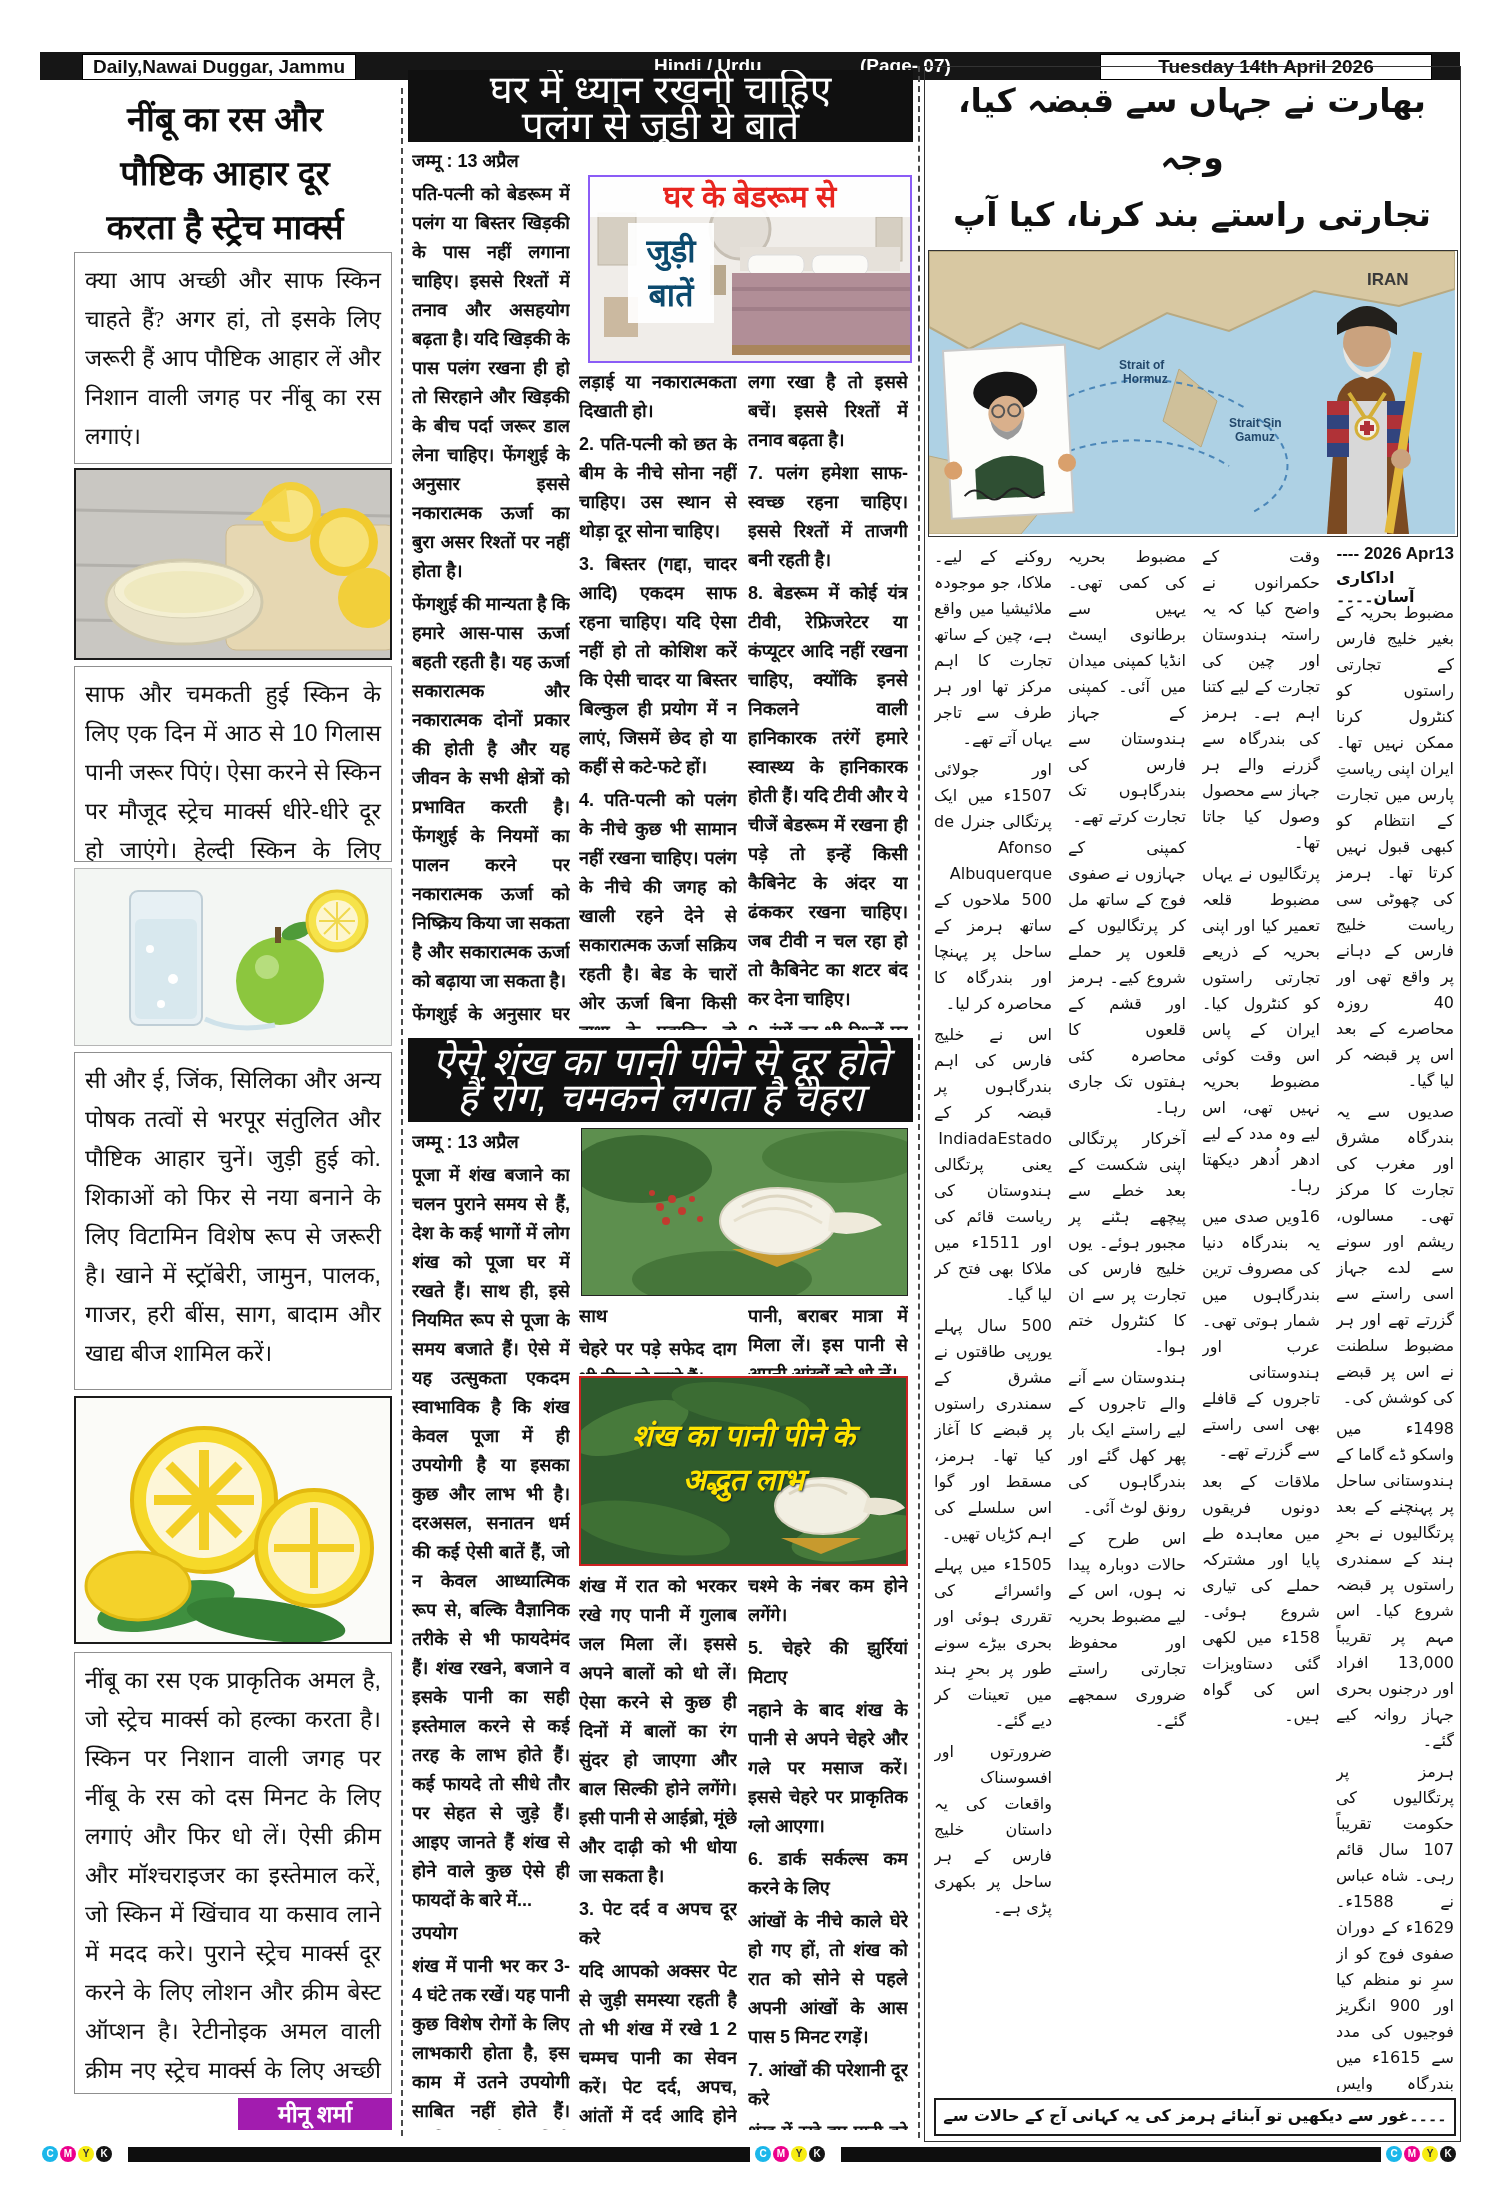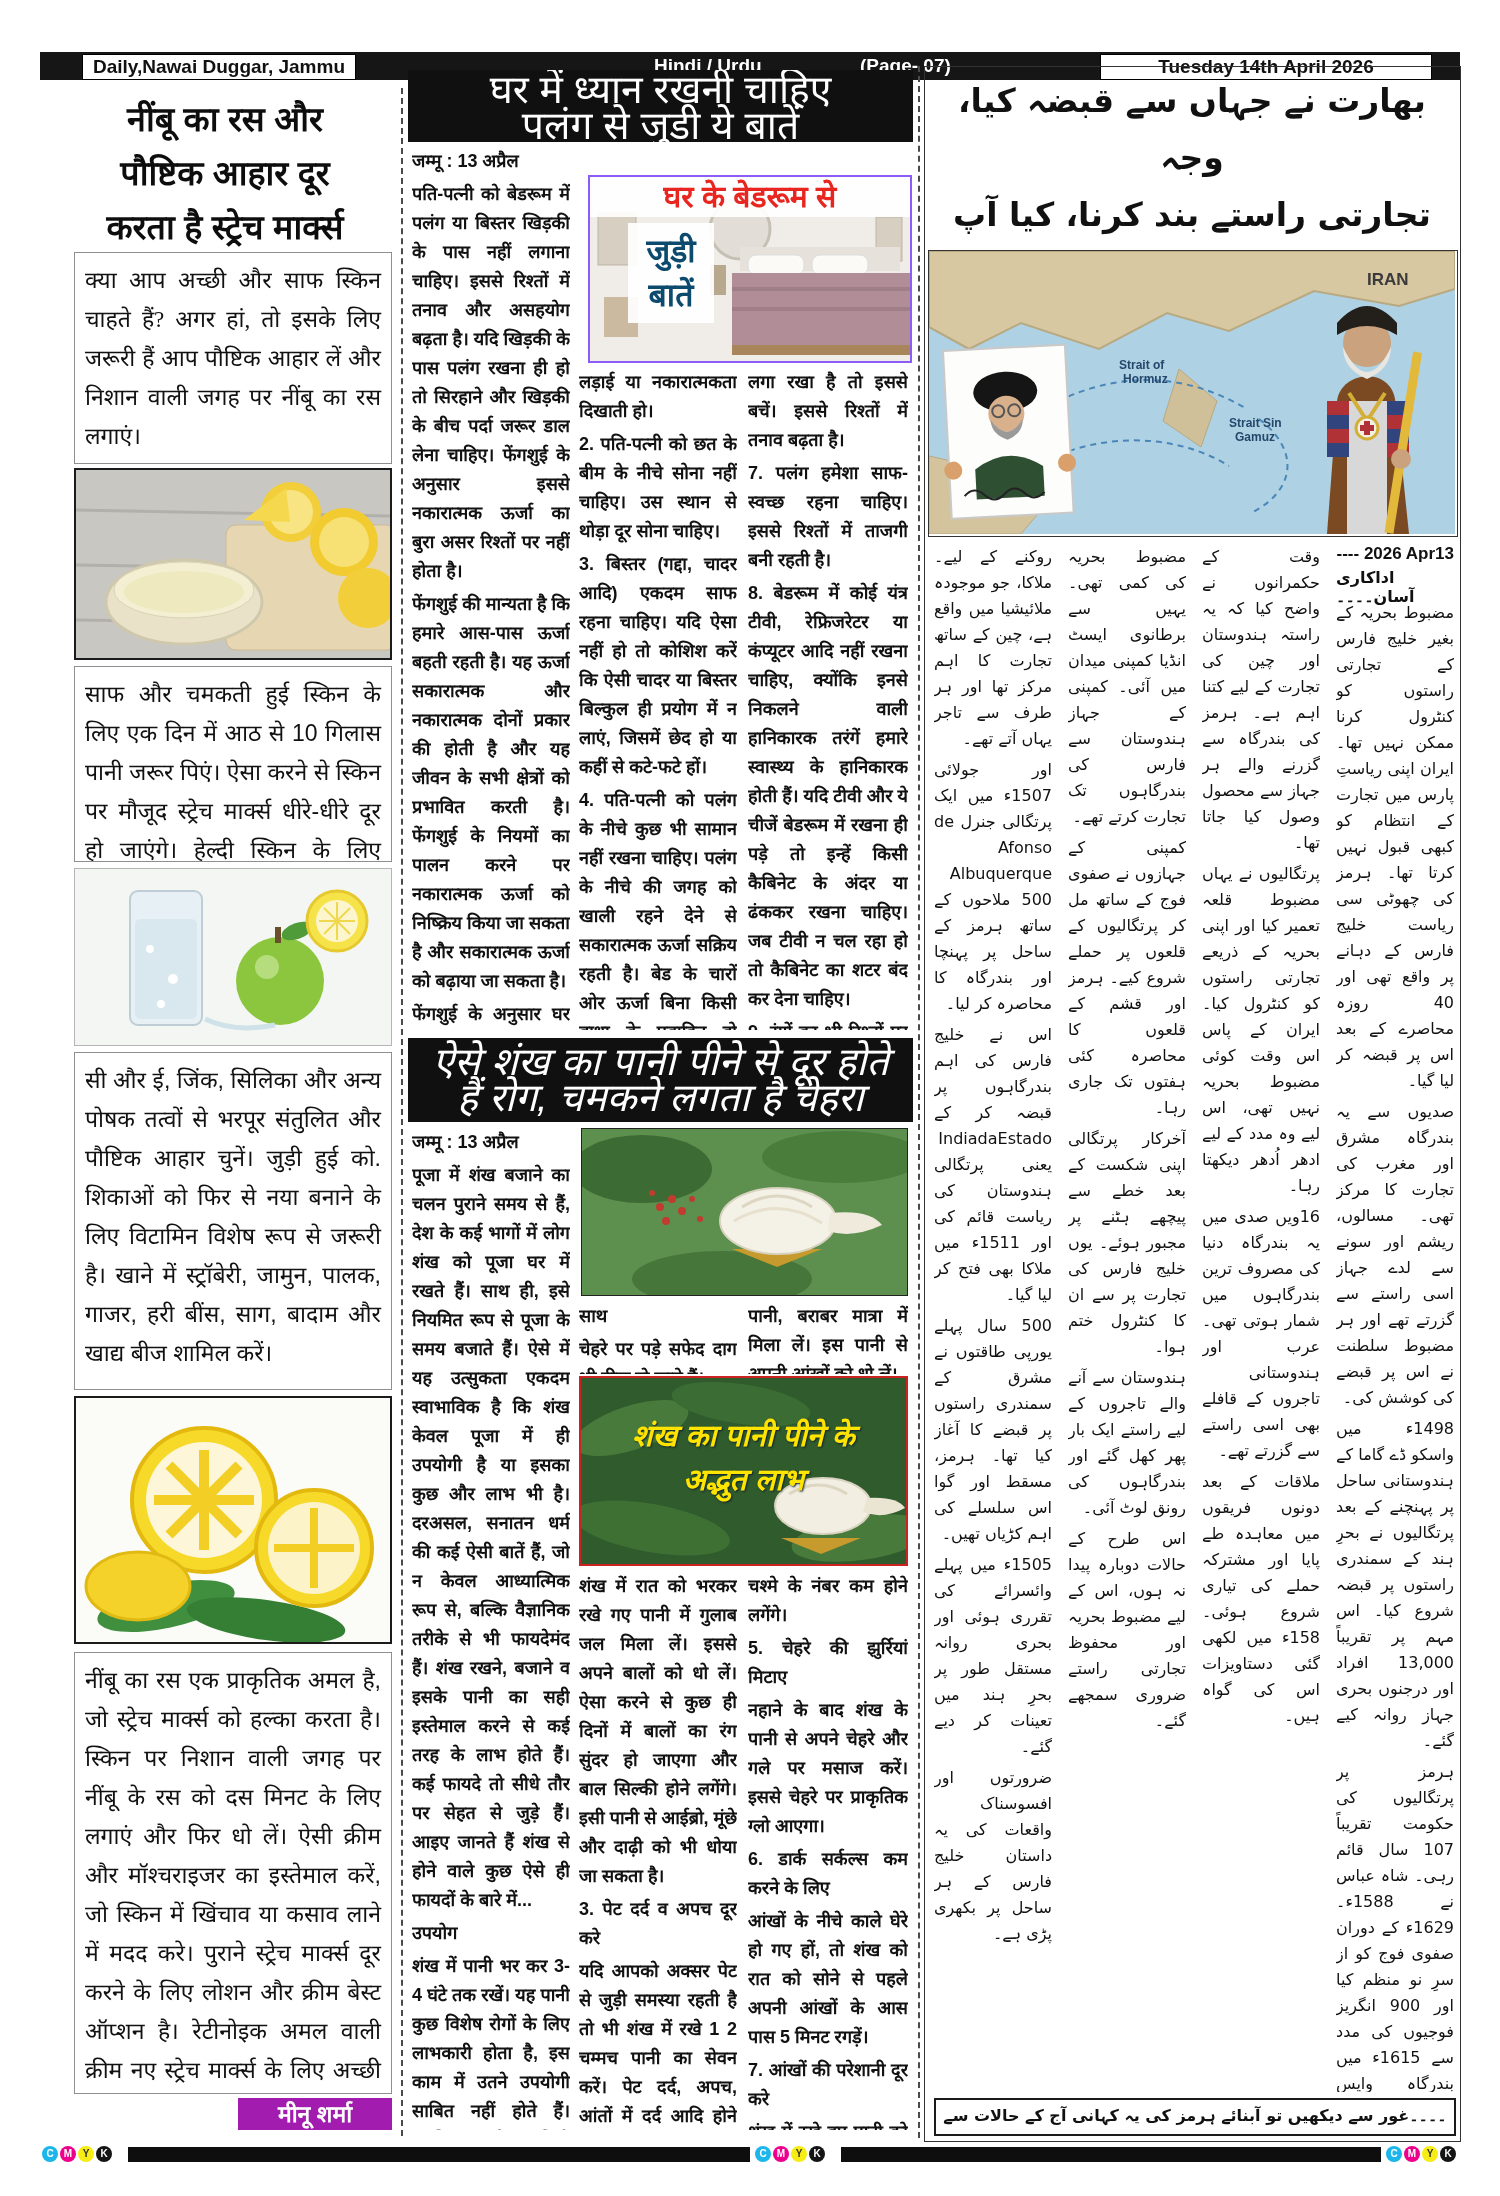--- a/index.html
+++ b/index.html
@@ -339,21 +339,21 @@
     <p>کمپنی کے جہازوں نے صفوی فوج کے ساتھ مل کر پرتگالیوں کے قلعوں پر حملے شروع کیے۔ ہرمز اور قشم کے قلعوں کا محاصرہ کئی ہفتوں تک جاری رہا۔</p>
     <p>آخرکار پرتگالی اپنی شکست کے بعد خطے سے پیچھے ہٹنے پر مجبور ہوئے۔ یوں خلیج فارس کی تجارت پر سے ان کا کنٹرول ختم ہوا۔</p>
     <p>ہندوستان سے آنے والے تاجروں کے لیے راستے ایک بار پھر کھل گئے اور بندرگاہوں کی رونق لوٹ آئی۔</p>
     <p>اس طرح کے حالات دوبارہ پیدا نہ ہوں، اس کے لیے مضبوط بحریہ اور محفوظ تجارتی راستے ضروری سمجھے گئے۔</p>
   </div>
 <div class="abs ucol" style="left:934px;top:544px;width:118px;height:1548px;">
     <p>روکنے کے لیے۔ ملاکا، جو موجودہ ملائیشیا میں واقع ہے، چین کے ساتھ تجارت کا اہم مرکز تھا اور ہر طرف سے تاجر یہاں آتے تھے۔</p>
     <p>اور جولائی 1507ء میں ایک پرتگالی جنرل de Afonso Albuquerque 500 ملاحوں کے ساتھ ہرمز کے ساحل پر پہنچا اور بندرگاہ کا محاصرہ کر لیا۔</p>
     <p>اس نے خلیج فارس کی اہم بندرگاہوں پر قبضہ کر کے IndiadaEstado یعنی پرتگالی ہندوستان کی ریاست قائم کی اور 1511ء میں ملاکا بھی فتح کر لیا گیا۔</p>
     <p>500 سال پہلے یورپی طاقتوں نے مشرق کے سمندری راستوں پر قبضے کا آغاز کیا تھا۔ ہرمز، مسقط اور گوا اس سلسلے کی اہم کڑیاں تھیں۔</p>
-    <p>1505ء میں پہلے وائسرائے کی تقرری ہوئی اور بحری روانہ مستقل طور پر بحرِ ہند میں تعینات کر دیے گئے۔</p>
+    <p>1505ء میں پہلے وائسرائے کی تقرری ہوئی اور بحری بیڑے سونے طور پر بحرِ ہند میں تعینات کر دیے گئے۔</p>
     <p>ضرورتوں اور افسوسناک واقعات کی یہ داستان خلیج فارس کے ہر ساحل پر بکھری پڑی ہے۔</p>
   </div>
 
 <div class="abs unote" style="left:934px;top:2098px;width:518px;height:34px;">۔۔۔۔غور سے دیکھیں تو آبنائے ہرمز کی یہ کہانی آج کے حالات سے ملتی جلتی ہے</div>
 
 <div class="abs" style="left:40px;top:2146px;width:1420px;height:18px;">
   <span class="abs" style="left:2px;top:0;">
     <span class="dot dC">C</span><span class="dot dM">M</span><span class="dot dY">Y</span><span class="dot dK">K</span>
   </span>
   <span class="abs cmyk-bar" style="left:88px;top:1px;width:622px;"></span>

